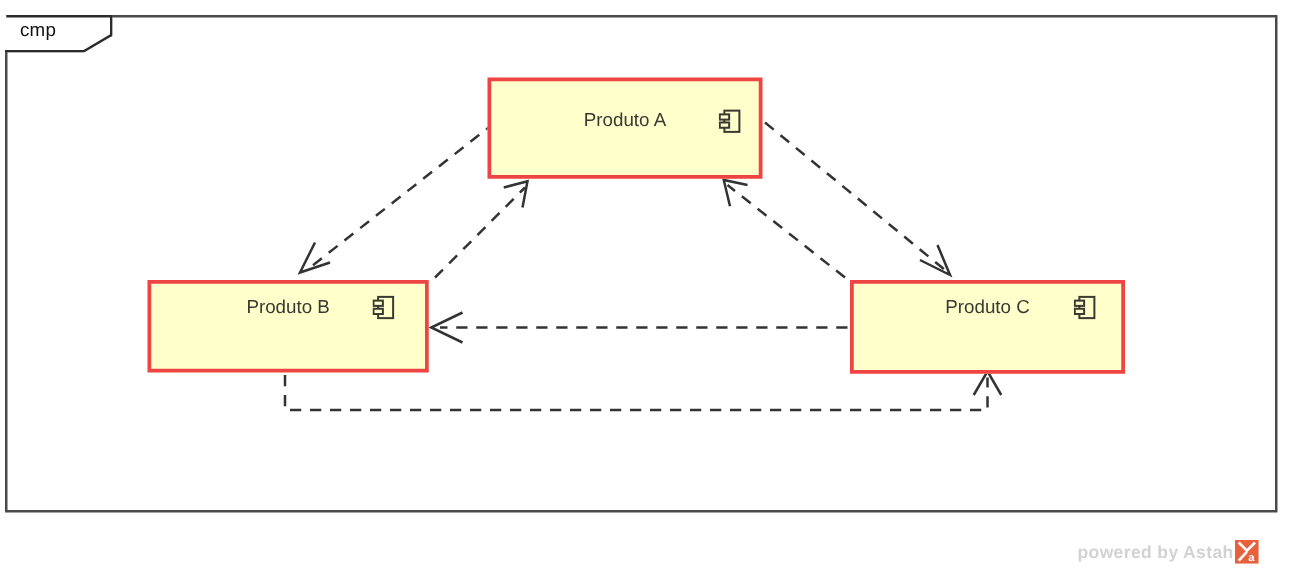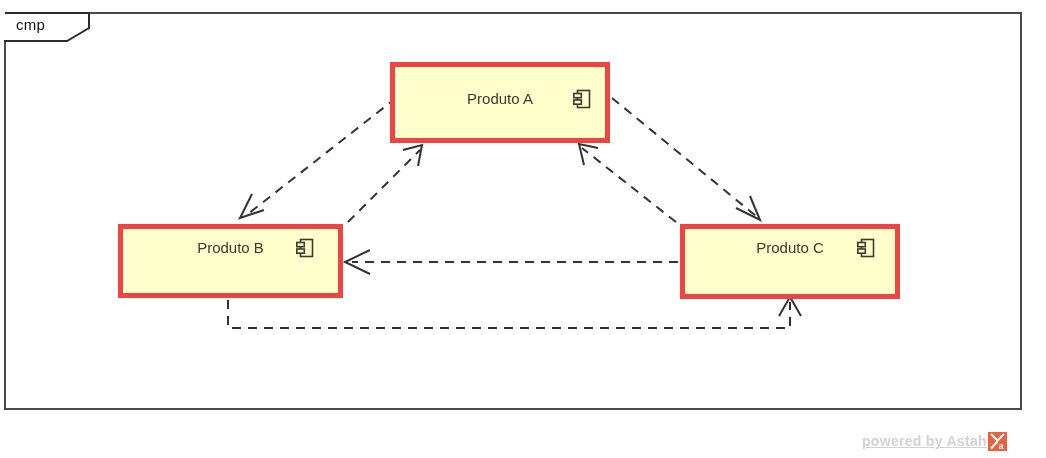--- a/index.html
+++ b/index.html
@@ -57,21 +57,21 @@
     top: 16px;
     font-size: 15px;
     font-weight: normal;
     color: #111111;
     letter-spacing: 0.2px;
   }
   
   .component {
     position: absolute;
     box-sizing: border-box;
-    border: 5px solid #ef4444;
+    border: 3px solid #ef4444;
     background: #ffffcc;
   }
   .component-label {
     position: absolute;
     left: 0;
     right: 0;
     text-align: center;
     font-size: 15px;
     color: #3a3a32;
     white-space: nowrap;
@@ -98,21 +98,20 @@
     display: flex;
     align-items: center;
     height: 22px;
   }
   #watermark-text {
     font-size: 14px;
     font-weight: bold;
     color: #d2d2d2;
     letter-spacing: 0.3px;
     white-space: nowrap;
-    text-decoration: underline;
   }
   #watermark-logo {
     margin-left: 1px;
     width: 19px;
     height: 19px;
   }
 </style>
 </head>
 <body>
 

